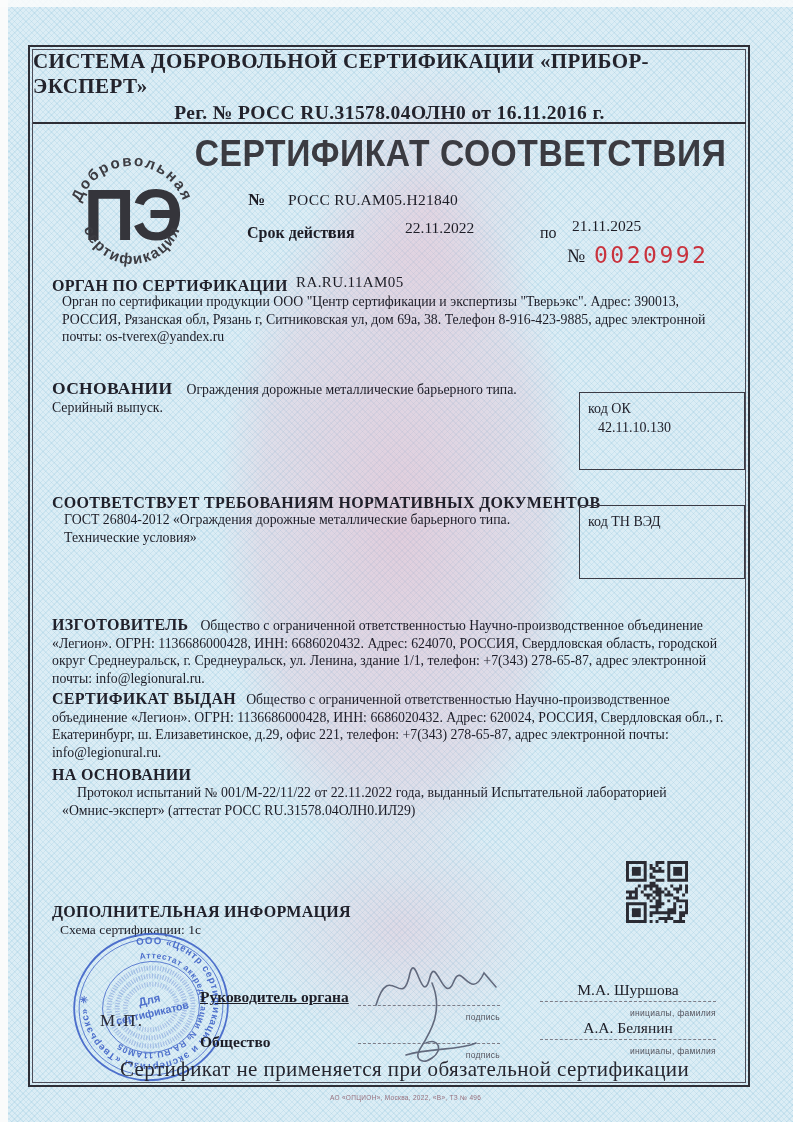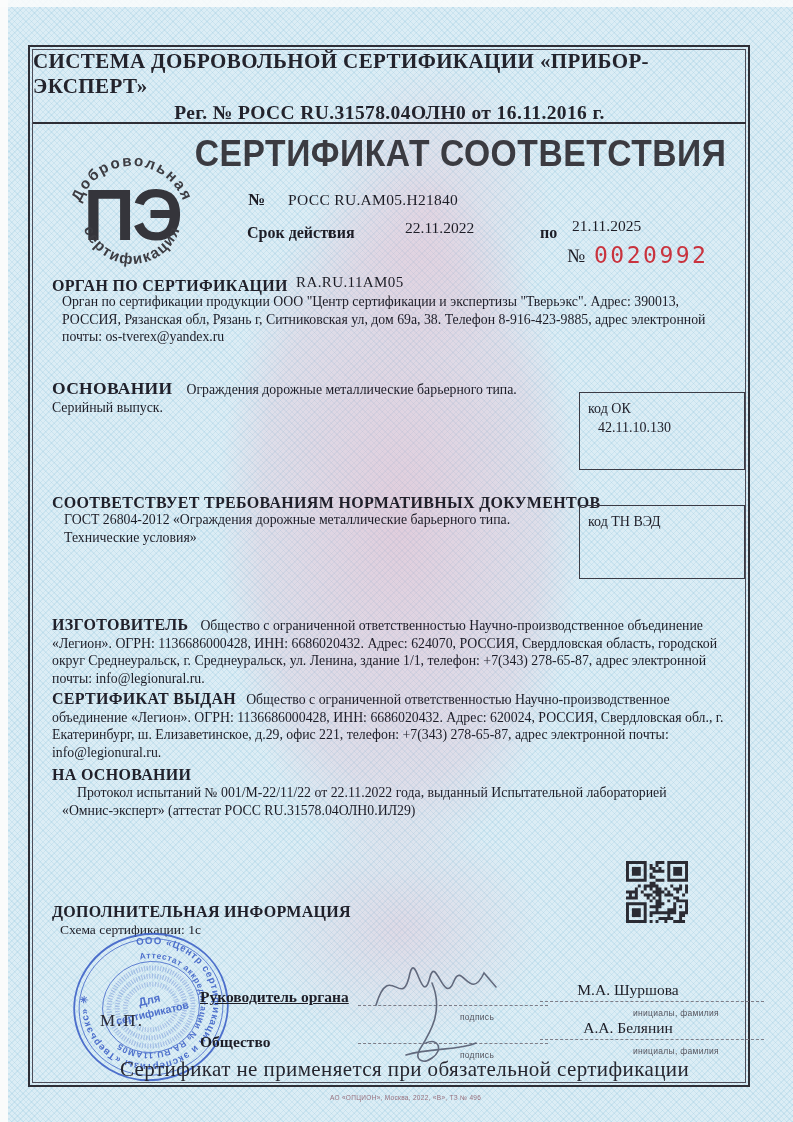--- a/index.html
+++ b/index.html
@@ -23,21 +23,21 @@
   .hline2{font-size:19.5px;font-weight:bold;letter-spacing:.4px;color:#23232c;}
   .logo{left:58px;top:146px;width:148px;height:132px;}
   .title{left:200px;top:135px;width:520px;text-align:center;
     font-family:"Liberation Sans",sans-serif;font-weight:800;font-size:33px;
     color:#3b3b41;transform:scale(1.02,1.1);letter-spacing:.5px;white-space:nowrap;}
   .certno-label{left:248px;top:190px;font-size:17px;font-weight:600;}
   .certno-value{left:288px;top:191px;font-size:15.5px;letter-spacing:.3px;}
   .val-label{left:247px;top:224px;font-size:16px;font-weight:600;}
   .val-from-label{left:328px;top:224px;font-size:16px;font-weight:600;}
   .val-from{left:405px;top:219px;font-size:15.5px;}
-  .val-to-label{left:540px;top:224px;font-size:16px;font-weight:700;}
+  .val-to-label{left:540px;top:224px;font-size:16px;font-weight:400;}
   .val-to{left:572px;top:217px;font-size:15.5px;}
   .formno-label{left:567px;top:245px;font-size:19px;}
   .formno-value{left:594px;top:242px;font-family:"DejaVu Sans Mono",monospace;
     font-size:23px;color:#c9333e;letter-spacing:2.5px;}
   .shead{font-weight:bold;font-size:16px;letter-spacing:.3px;color:#20202a;}
   .para{font-size:13.8px;line-height:17.6px;color:#1c1c26;}
   .org-head{left:52px;top:277px;}
   .org-code{left:296px;top:274px;font-size:15px;letter-spacing:.4px;}
   .org-text{left:62px;top:293px;width:650px;}
   .prod-para{left:52px;top:380px;width:520px;}
@@ -54,21 +54,21 @@
   .issued-para .shead{margin-right:10px;}
   .basis-head{left:52px;top:766px;}
   .basis-text{left:62px;top:784px;width:645px;text-indent:15px;}
   .qr{left:626px;top:861px;width:62px;height:62px;}
   .add-head{left:52px;top:903px;}
   .add-text{left:60px;top:922px;font-size:13.5px;}
   .stamp{left:62px;top:926px;width:178px;height:162px;transform:rotate(-13deg);opacity:.9;}
   .mp{left:100px;top:1011px;font-size:17px;letter-spacing:2px;color:#2a2a34;}
   .role1{left:200px;top:988px;font-size:15.5px;font-weight:bold;text-decoration:underline;}
   .role2{left:200px;top:1033px;font-size:15.5px;font-weight:bold;}
-  .sigline{border-top:1.2px dashed #7d7d88;text-align:center;padding-left:48px;}
+  .sigline{border-top:1.2px dashed #7d7d88;text-align:right;}
   .cap{font-family:"Liberation Sans",sans-serif;font-size:8.5px;color:#55555f;letter-spacing:.3px;}
   .sig1{left:358px;top:1005px;width:142px;}
   .sig2{left:358px;top:1043px;width:142px;}
   .nameline1{left:540px;top:1001px;width:176px;}
   .nameline2{left:540px;top:1039px;width:176px;}
   .name1{left:540px;top:981px;width:176px;text-align:center;font-size:15.5px;}
   .name2{left:540px;top:1019px;width:176px;text-align:center;font-size:15.5px;}
   .signature-svg{left:360px;top:945px;width:180px;height:118px;}
   .note{left:28px;top:1057px;width:723px;padding-left:30px;box-sizing:border-box;
     text-align:center;font-size:21px;letter-spacing:.4px;color:#26262f;}

